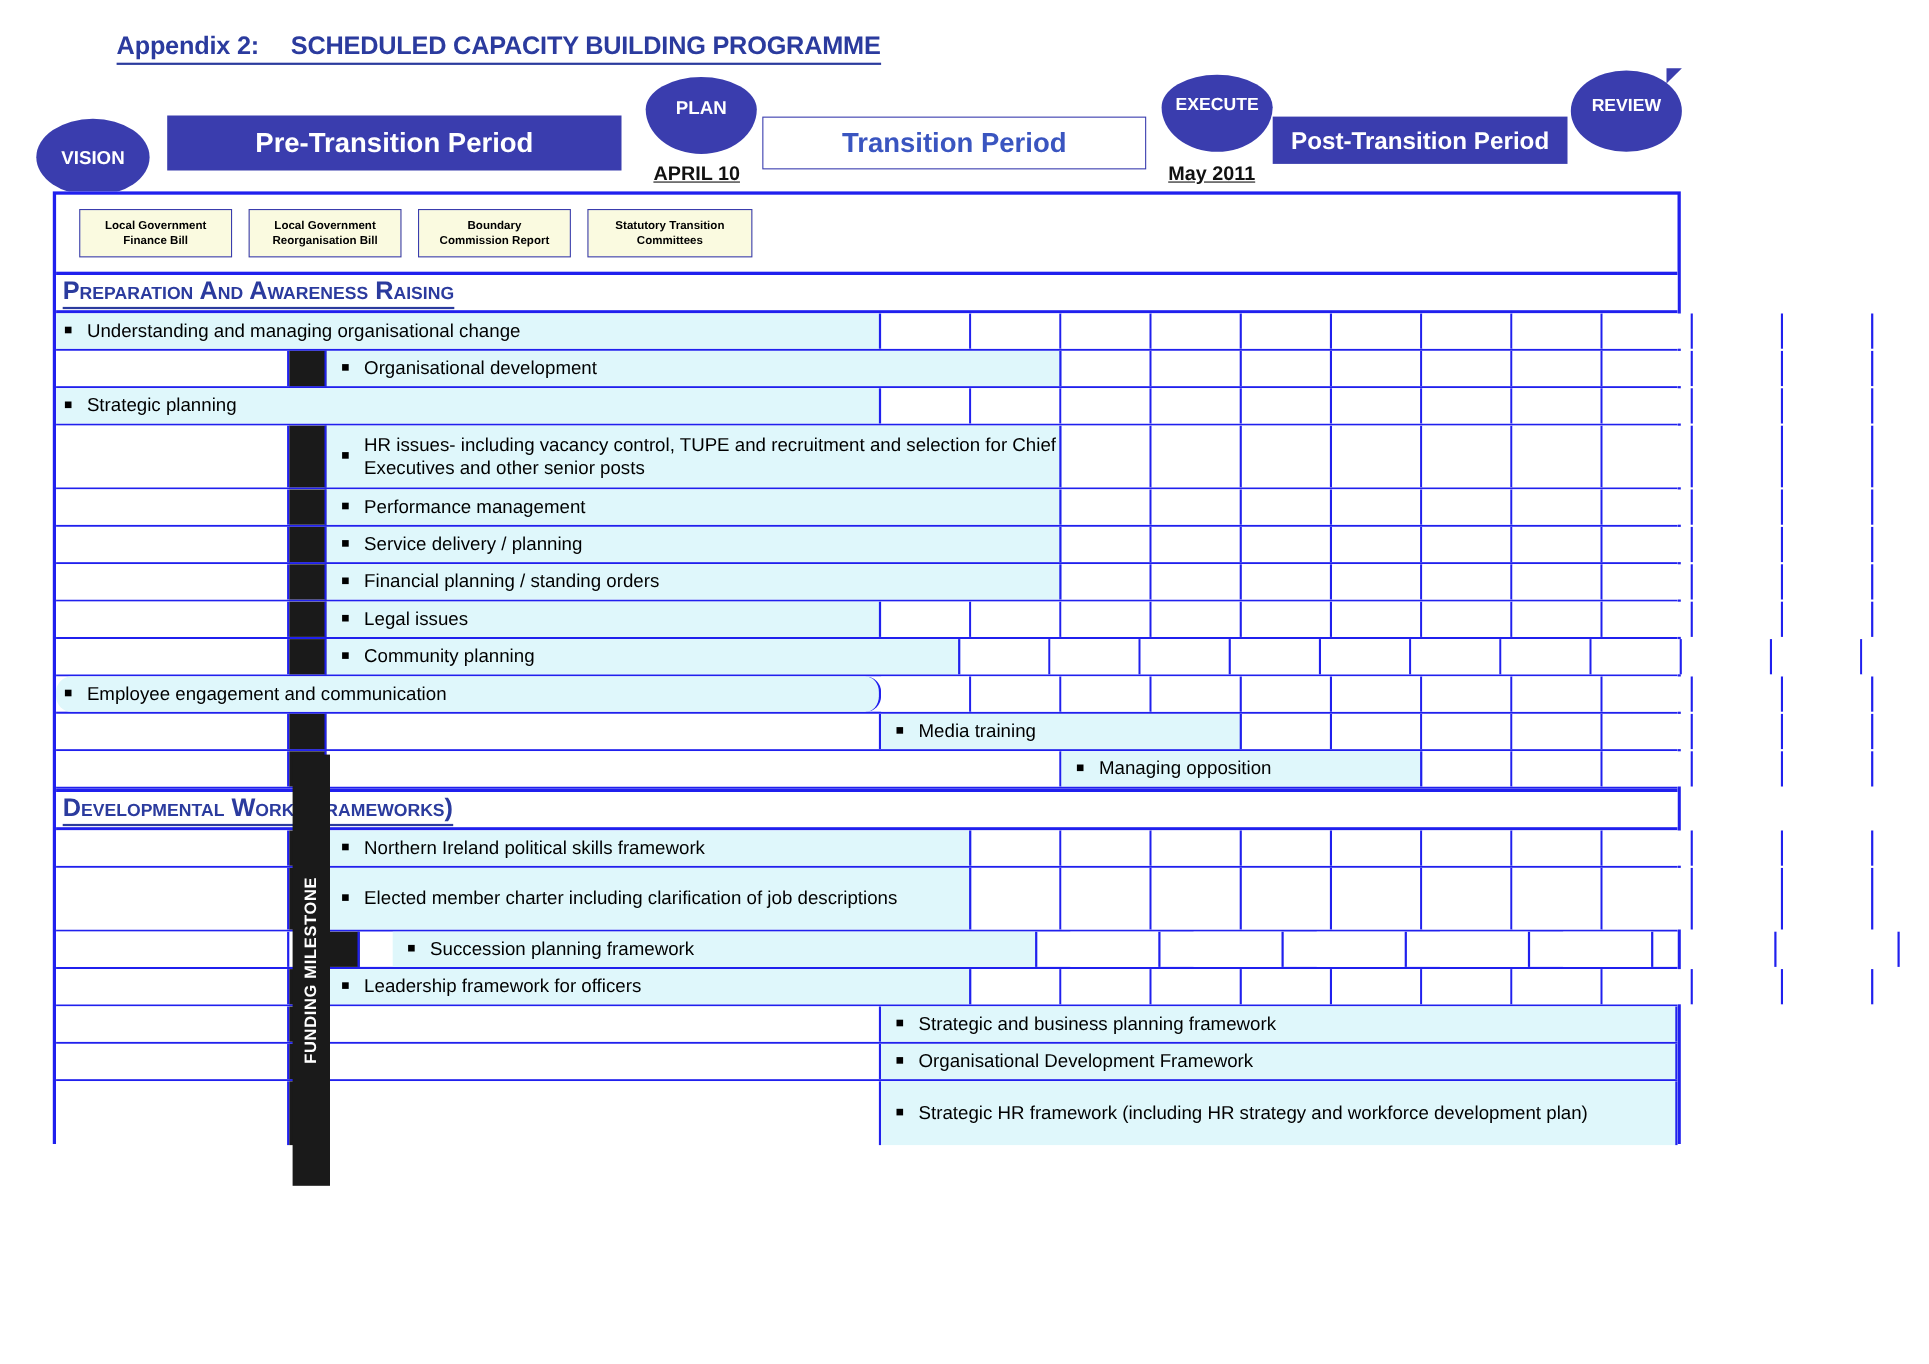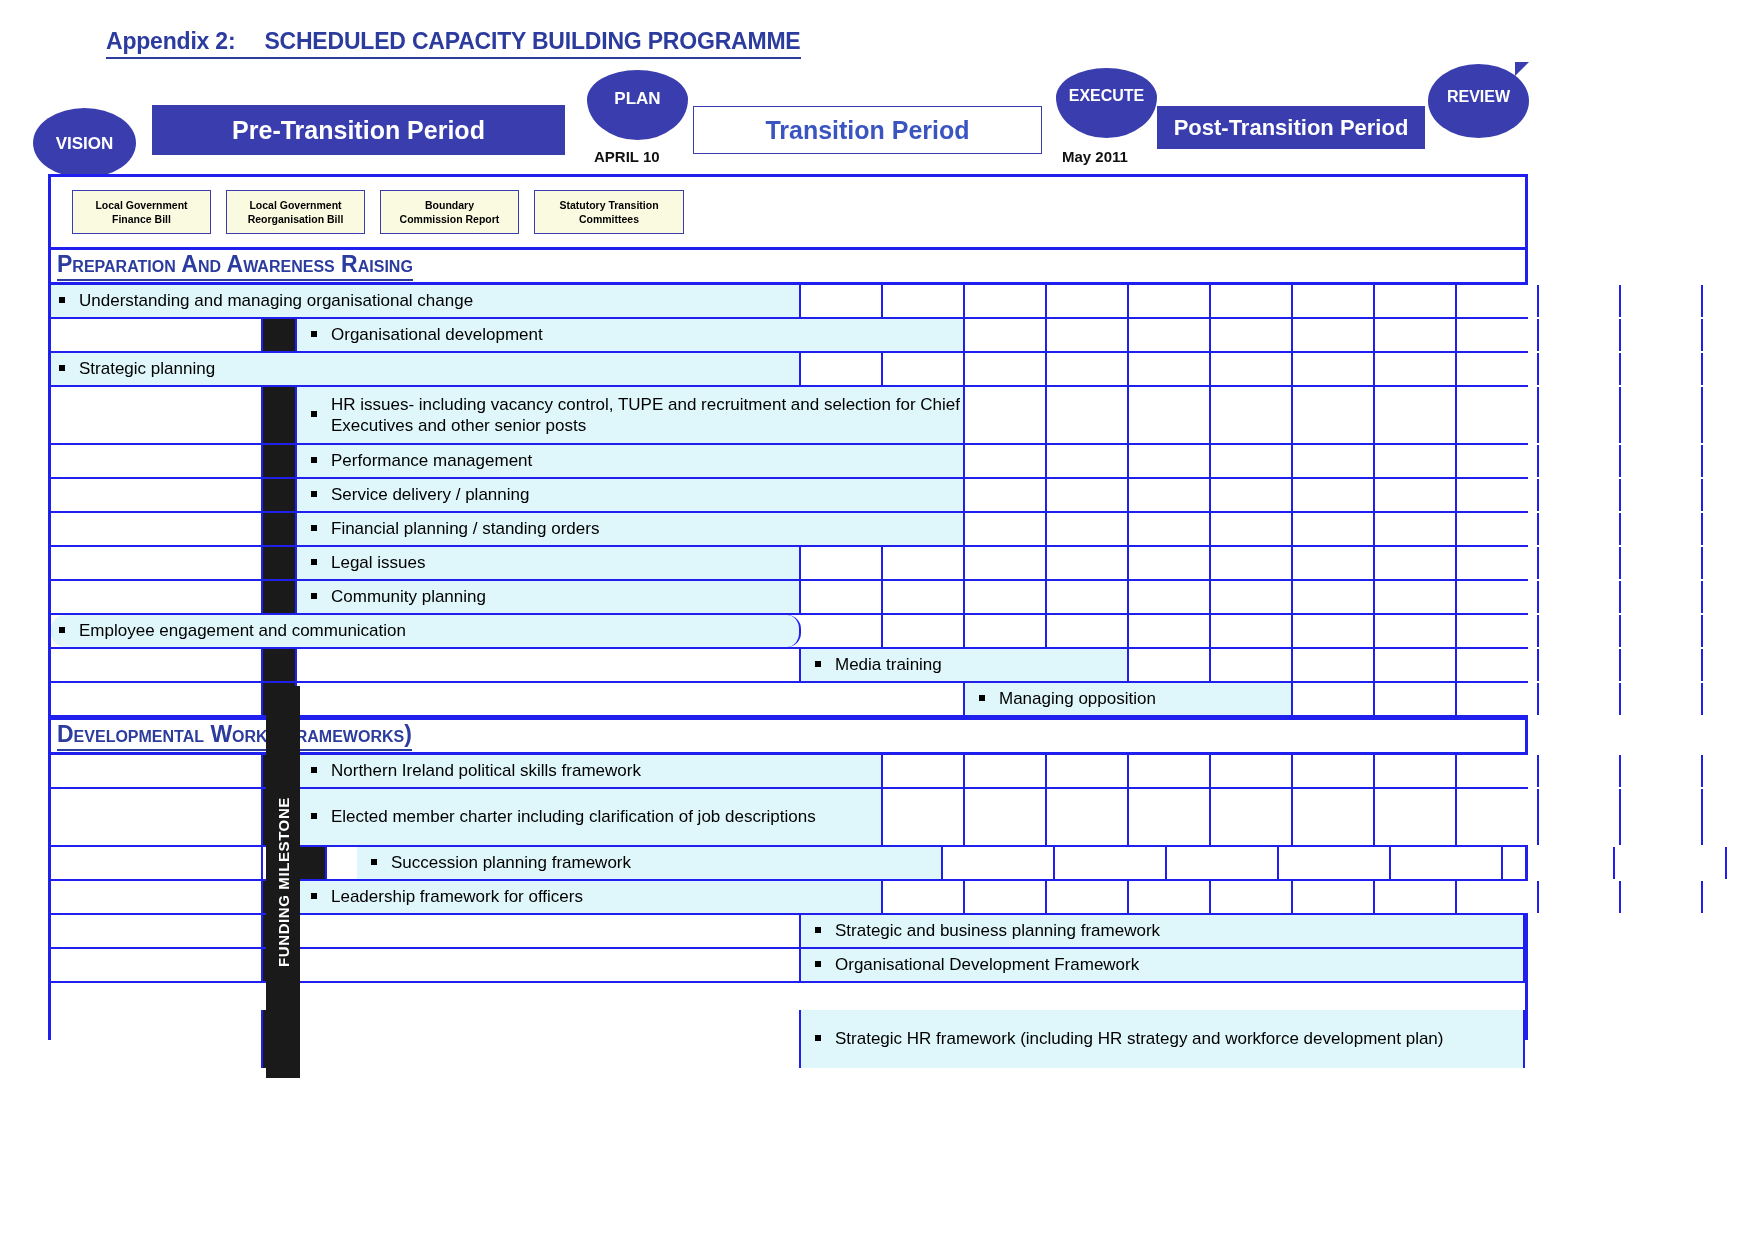--- a/index.html
+++ b/index.html
@@ -103,23 +103,24 @@
     left: 1157px; top: 106px;
     width: 268px; height: 43px;
     background: #3A3DAE;
     color: #ffffff;
     font-size: 22px;
     font-weight: bold;
     display: flex; align-items: center; justify-content: center;
   }
   .date-lbl {
     position: absolute;
-    font-size: 15px;
+    font-size: 18px;
     font-weight: bold;
     color: #111111;
+    text-decoration: underline;
   }
   .date-apr { left: 594px; top: 148px; }
   .date-may { left: 1062px; top: 148px; }
 
   
   #frame {
     position: absolute;
     left: 48px; top: 174px;
     width: 1480px; height: 866px;
     border: 3px solid #2020EE;
@@ -173,21 +174,21 @@
 
   
   .rows { position: absolute; left: 0; top: 70px; width: 100%; }
   .row {
     display: flex;
     width: 100%;
     border-bottom: 2.5px solid #2020EE;
     background: #ffffff;
     position: relative;
   }
-  .row:last-child { border-bottom: none; margin-top: 27px; }
+  .row:last-child { border-bottom: none; }
 
   .cell {
     border-right: 2.5px solid #2020EE;
     background: #ffffff;
     flex: none;
   }
   .cell.lastcol { border-right: none; }
 
   
   .label {
@@ -430,21 +431,21 @@
           <div class="cell" style="width: 82px;"></div>
           <div class="cell" style="width: 82px;"></div>
           <div class="cell" style="width: 82px;"></div>
           <div class="cell" style="width: 82px;"></div>
           <div class="cell" style="width: 82px;"></div>
           <div class="cell lastcol"></div>
         </div>
         <div class="row" style="height: 34px;">
           <div class="cell" style="width: 212px;"></div>
           <div class="ms" style="width: 34px;"></div>
-          <div class="label cell" style="width: 504px;">
+          <div class="label cell" style="width: 576px;">
             <span class="bullet indent"></span>
             <span class="ltext">Community planning</span>
           </div>
           <div class="cell" style="width: 82px;"></div>
           <div class="cell" style="width: 82px;"></div>
           <div class="cell" style="width: 82px;"></div>
           <div class="cell" style="width: 82px;"></div>
           <div class="cell" style="width: 82px;"></div>
           <div class="cell" style="width: 82px;"></div>
           <div class="cell" style="width: 82px;"></div>

